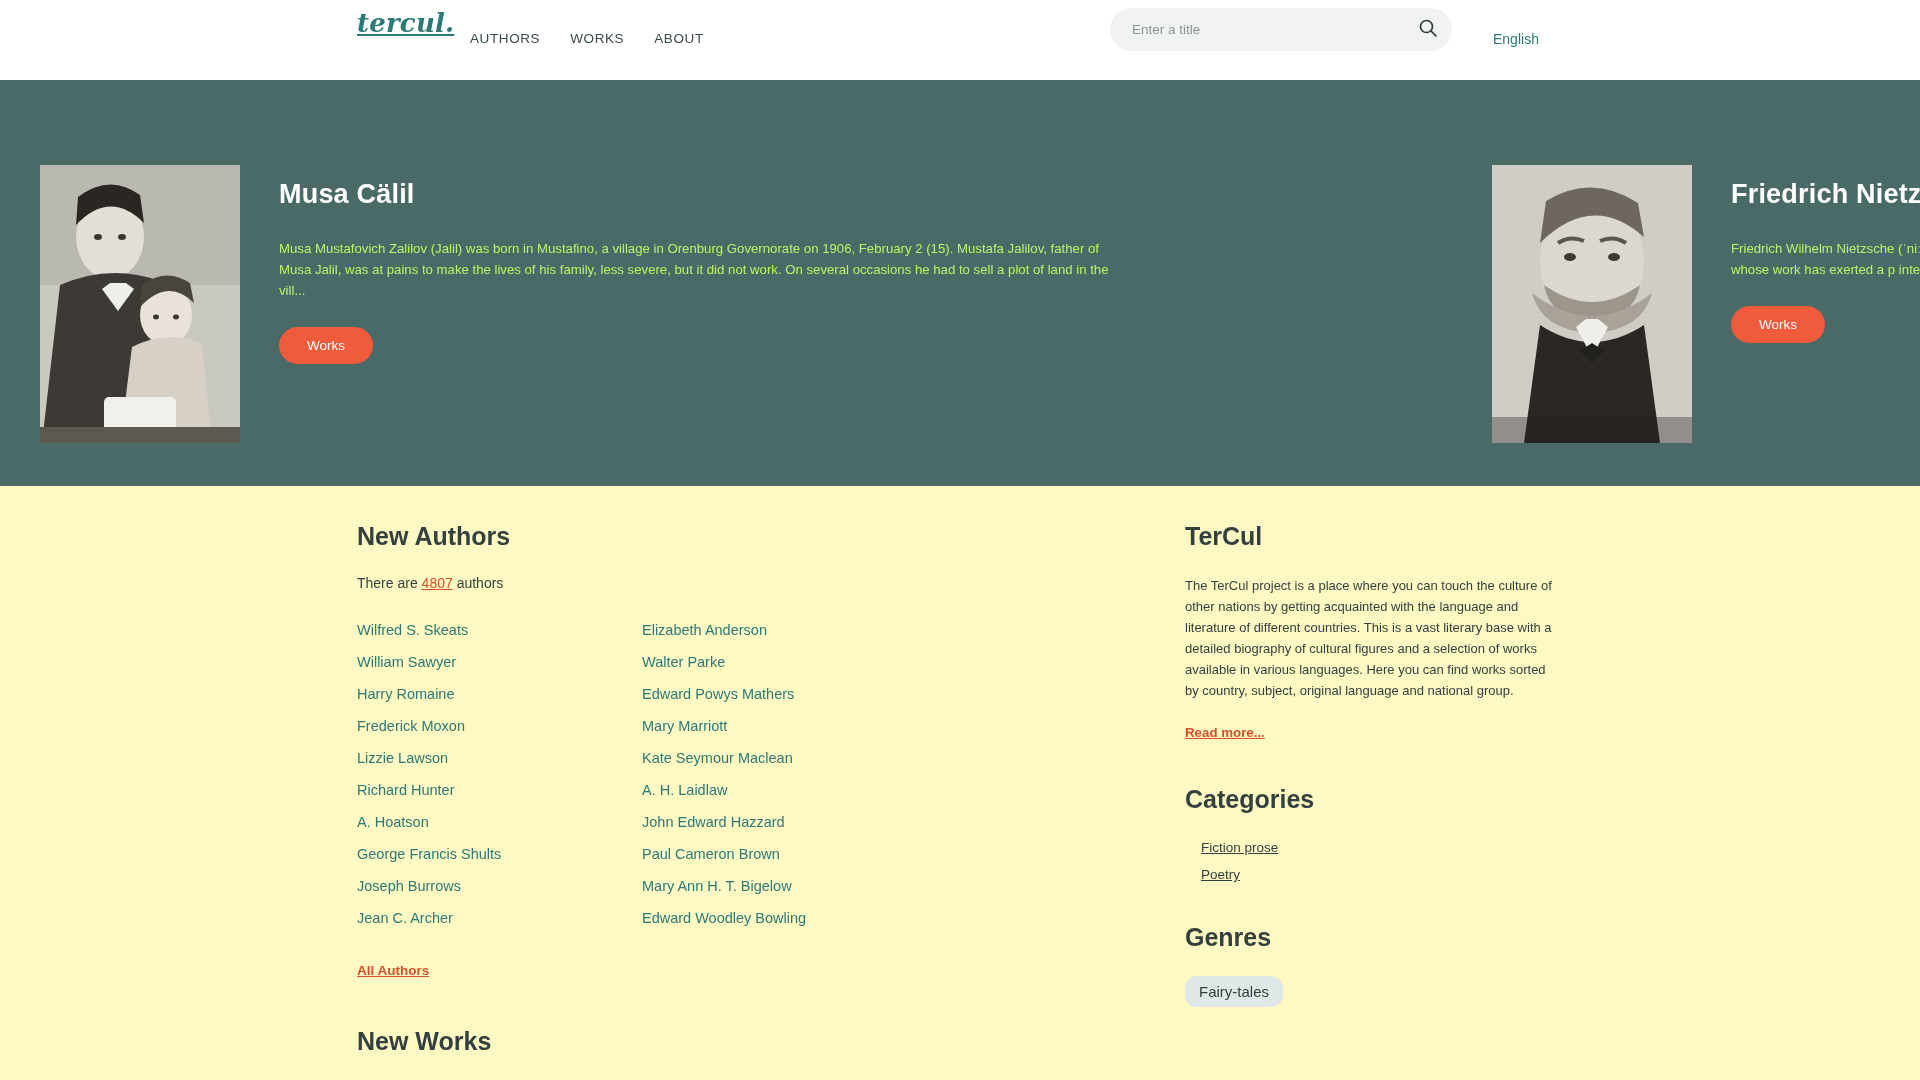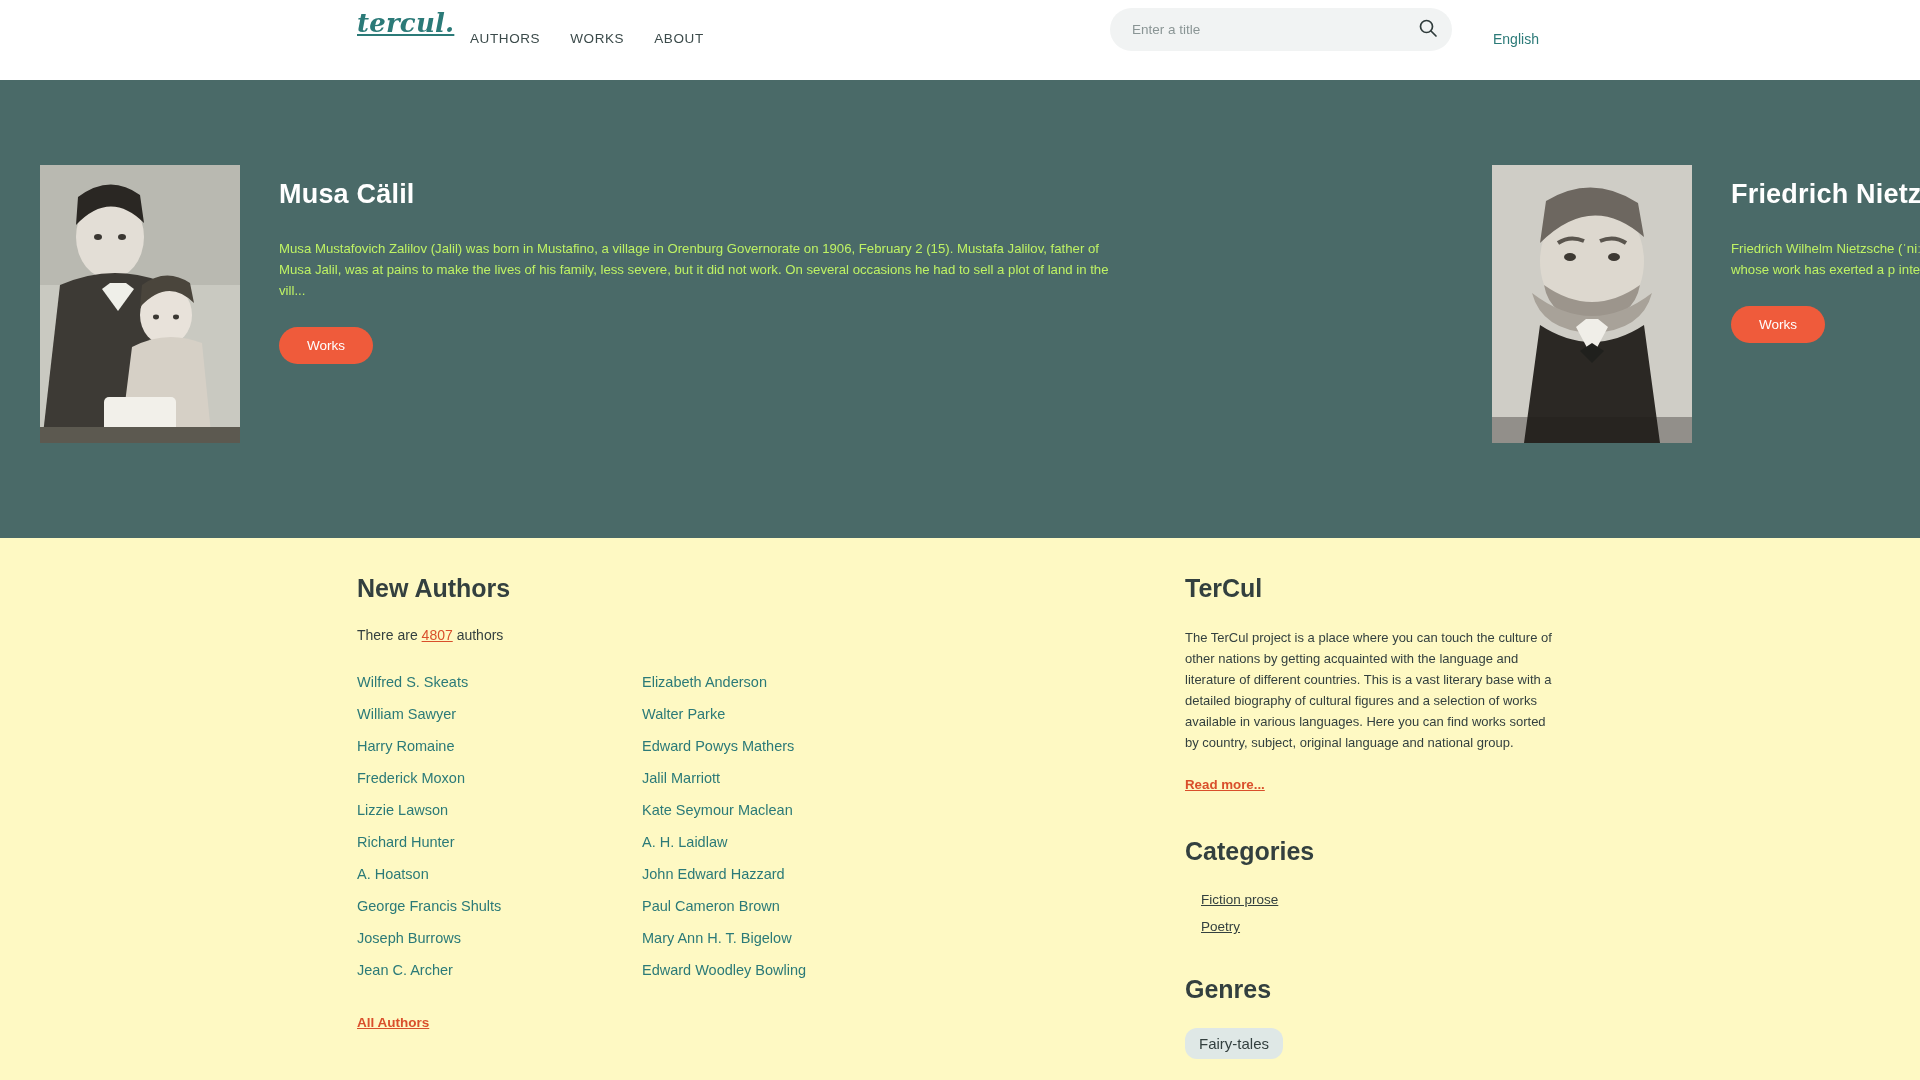--- a/index.html
+++ b/index.html
@@ -78,21 +78,21 @@
     position: absolute;
     left: 1493px;
     top: 31px;
     font-size: 14px;
     color: #2b7a78;
     text-decoration: none;
   }
 
   
   .hero {
-    height: 458px;
+    height: 406px;
     background: #4a6a68;
     display: flex;
     overflow: hidden;
     position: relative;
   }
   .hero-slide {
     display: flex;
     flex: 0 0 1440px;
     padding: 85px 0 0 0;
     position: relative;
@@ -341,21 +341,21 @@
           <li><a href="#">George Francis Shults</a></li>
           <li><a href="#">Joseph Burrows</a></li>
           <li><a href="#">Jean C. Archer</a></li>
         </ul>
       </div>
       <div class="c">
         <ul class="link-list">
           <li><a href="#">Elizabeth Anderson</a></li>
           <li><a href="#">Walter Parke</a></li>
           <li><a href="#">Edward Powys Mathers</a></li>
-          <li><a href="#">Jalil Marriott</a></li>
+          <li><a href="#">Mary Marriott</a></li>
           <li><a href="#">Kate Seymour Maclean</a></li>
           <li><a href="#">A. H. Laidlaw</a></li>
           <li><a href="#">John Edward Hazzard</a></li>
           <li><a href="#">Paul Cameron Brown</a></li>
           <li><a href="#">Mary Ann H. T. Bigelow</a></li>
           <li><a href="#">Edward Woodley Bowling</a></li>
         </ul>
       </div>
     </div>
 

